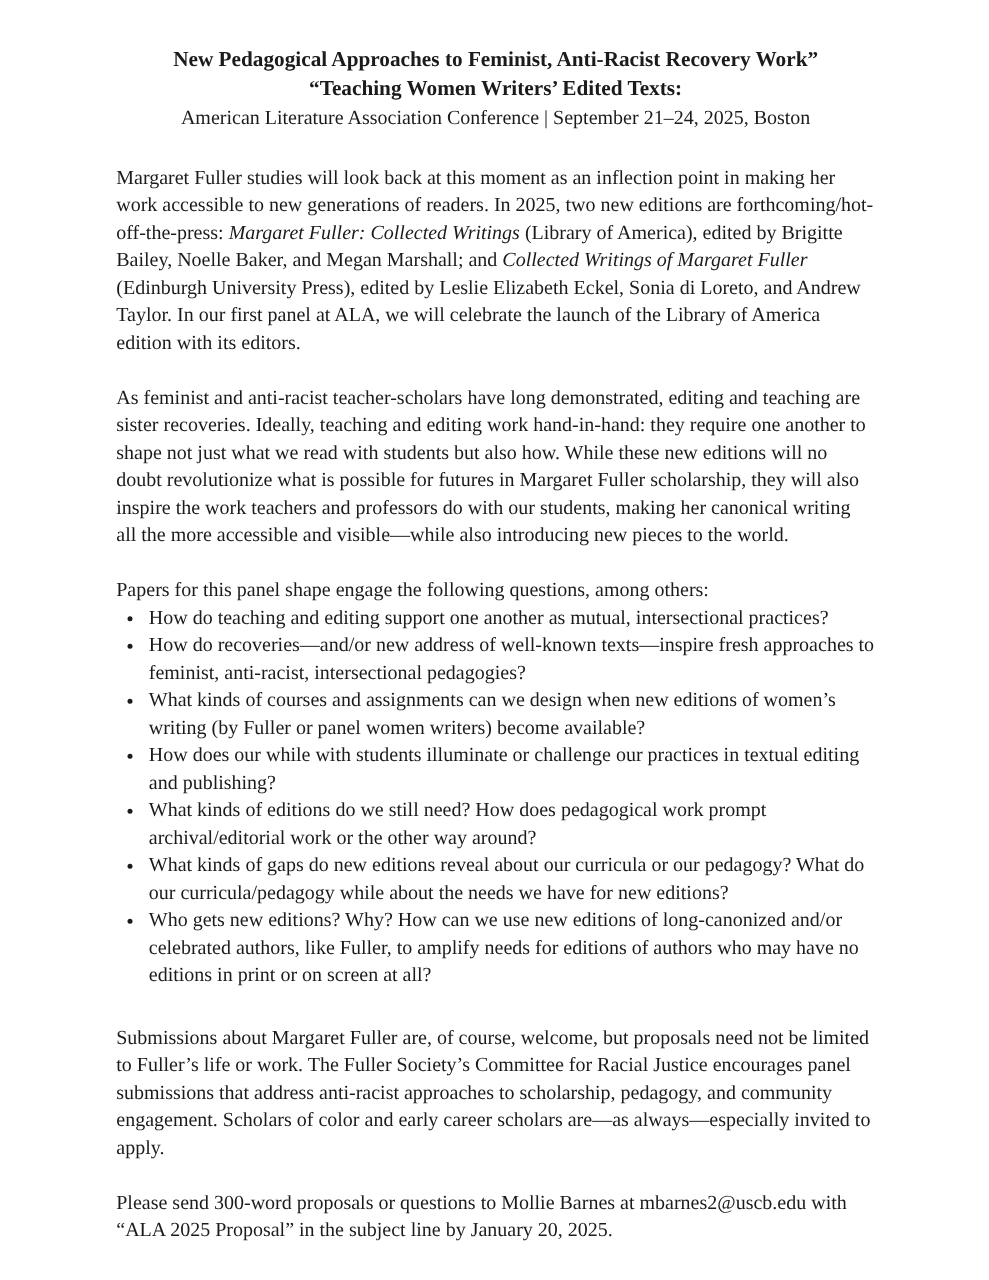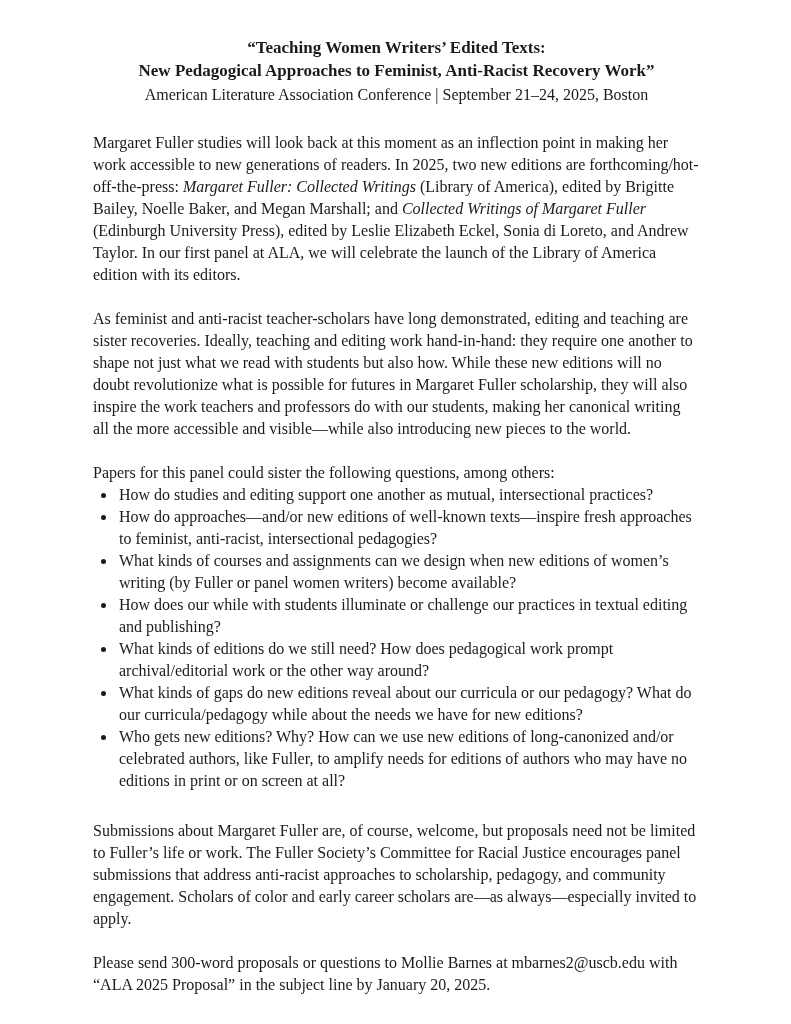--- a/index.html
+++ b/index.html
@@ -62,36 +62,36 @@
     margin-top: 28px !important;
   }
   em { }
 </style>
 </head>
 <body>
 
 <div class="page">
 
   <header class="doc-header">
+    <h1 class="title-line">New Pedagogical Approaches to Feminist, Anti-Racist Recovery Work”</h1>
     <h1 class="title-line">“Teaching Women Writers’ Edited Texts:</h1>
-    <h1 class="title-line">New Pedagogical Approaches to Feminist, Anti-Racist Recovery Work”</h1>
     <div class="conference-line">American Literature Association Conference | September 21–24, 2025, Boston</div>
   </header>
 
   <main class="doc-body">
 
     <p><span>Margaret Fuller studies will look back at this moment as an inflection point in making her work accessible to new generations of readers. In 2025, two new editions are forthcoming/hot-off-the-press: </span><em>Margaret Fuller: Collected Writings</em><span> (Library of America), edited by Brigitte Bailey, Noelle Baker, and Megan Marshall; and </span><em>Collected Writings of Margaret Fuller</em><span> (Edinburgh University Press), edited by Leslie Elizabeth Eckel, Sonia di Loreto, and Andrew Taylor. In our first panel at ALA, we will celebrate the launch of the Library of America edition with its editors.</span></p>
 
     <p>As feminist and anti-racist teacher-scholars have long demonstrated, editing and teaching are sister recoveries. Ideally, teaching and editing work hand-in-hand: they require one another to shape not just what we read with students but also how. While these new editions will no doubt revolutionize what is possible for futures in Margaret Fuller scholarship, they will also inspire the work teachers and professors do with our students, making her canonical writing all the more accessible and visible—while also introducing new pieces to the world.</p>
 
-    <p class="lead">Papers for this panel could sister the following questions, among others:</p>
+    <p class="lead">Papers for this panel shape engage the following questions, among others:</p>
 
     <ul class="questions">
-        <li>How do studies and editing support one another as mutual, intersectional practices?</li>
-        <li>How do approaches—and/or new editions of well-known texts—inspire fresh approaches to feminist, anti-racist, intersectional pedagogies?</li>
+        <li>How do teaching and editing support one another as mutual, intersectional practices?</li>
+        <li>How do recoveries—and/or new address of well-known texts—inspire fresh approaches to feminist, anti-racist, intersectional pedagogies?</li>
         <li>What kinds of courses and assignments can we design when new editions of women’s writing (by Fuller or panel women writers) become available?</li>
         <li>How does our while with students illuminate or challenge our practices in textual editing and publishing?</li>
         <li>What kinds of editions do we still need? How does pedagogical work prompt archival/editorial work or the other way around?</li>
         <li>What kinds of gaps do new editions reveal about our curricula or our pedagogy? What do our curricula/pedagogy while about the needs we have for new editions?</li>
         <li>Who gets new editions? Why? How can we use new editions of long-canonized and/or celebrated authors, like Fuller, to amplify needs for editions of authors who may have no editions in print or on screen at all?</li>
       </ul>
 
     <p class="submissions">Submissions about Margaret Fuller are, of course, welcome, but proposals need not be limited to Fuller’s life or work. The Fuller Society’s Committee for Racial Justice encourages panel submissions that address anti-racist approaches to scholarship, pedagogy, and community engagement. Scholars of color and early career scholars are—as always—especially invited to apply.</p>
 
     <p>Please send 300-word proposals or questions to Mollie Barnes at mbarnes2@uscb.edu with “ALA 2025 Proposal” in the subject line by January 20, 2025.</p>

